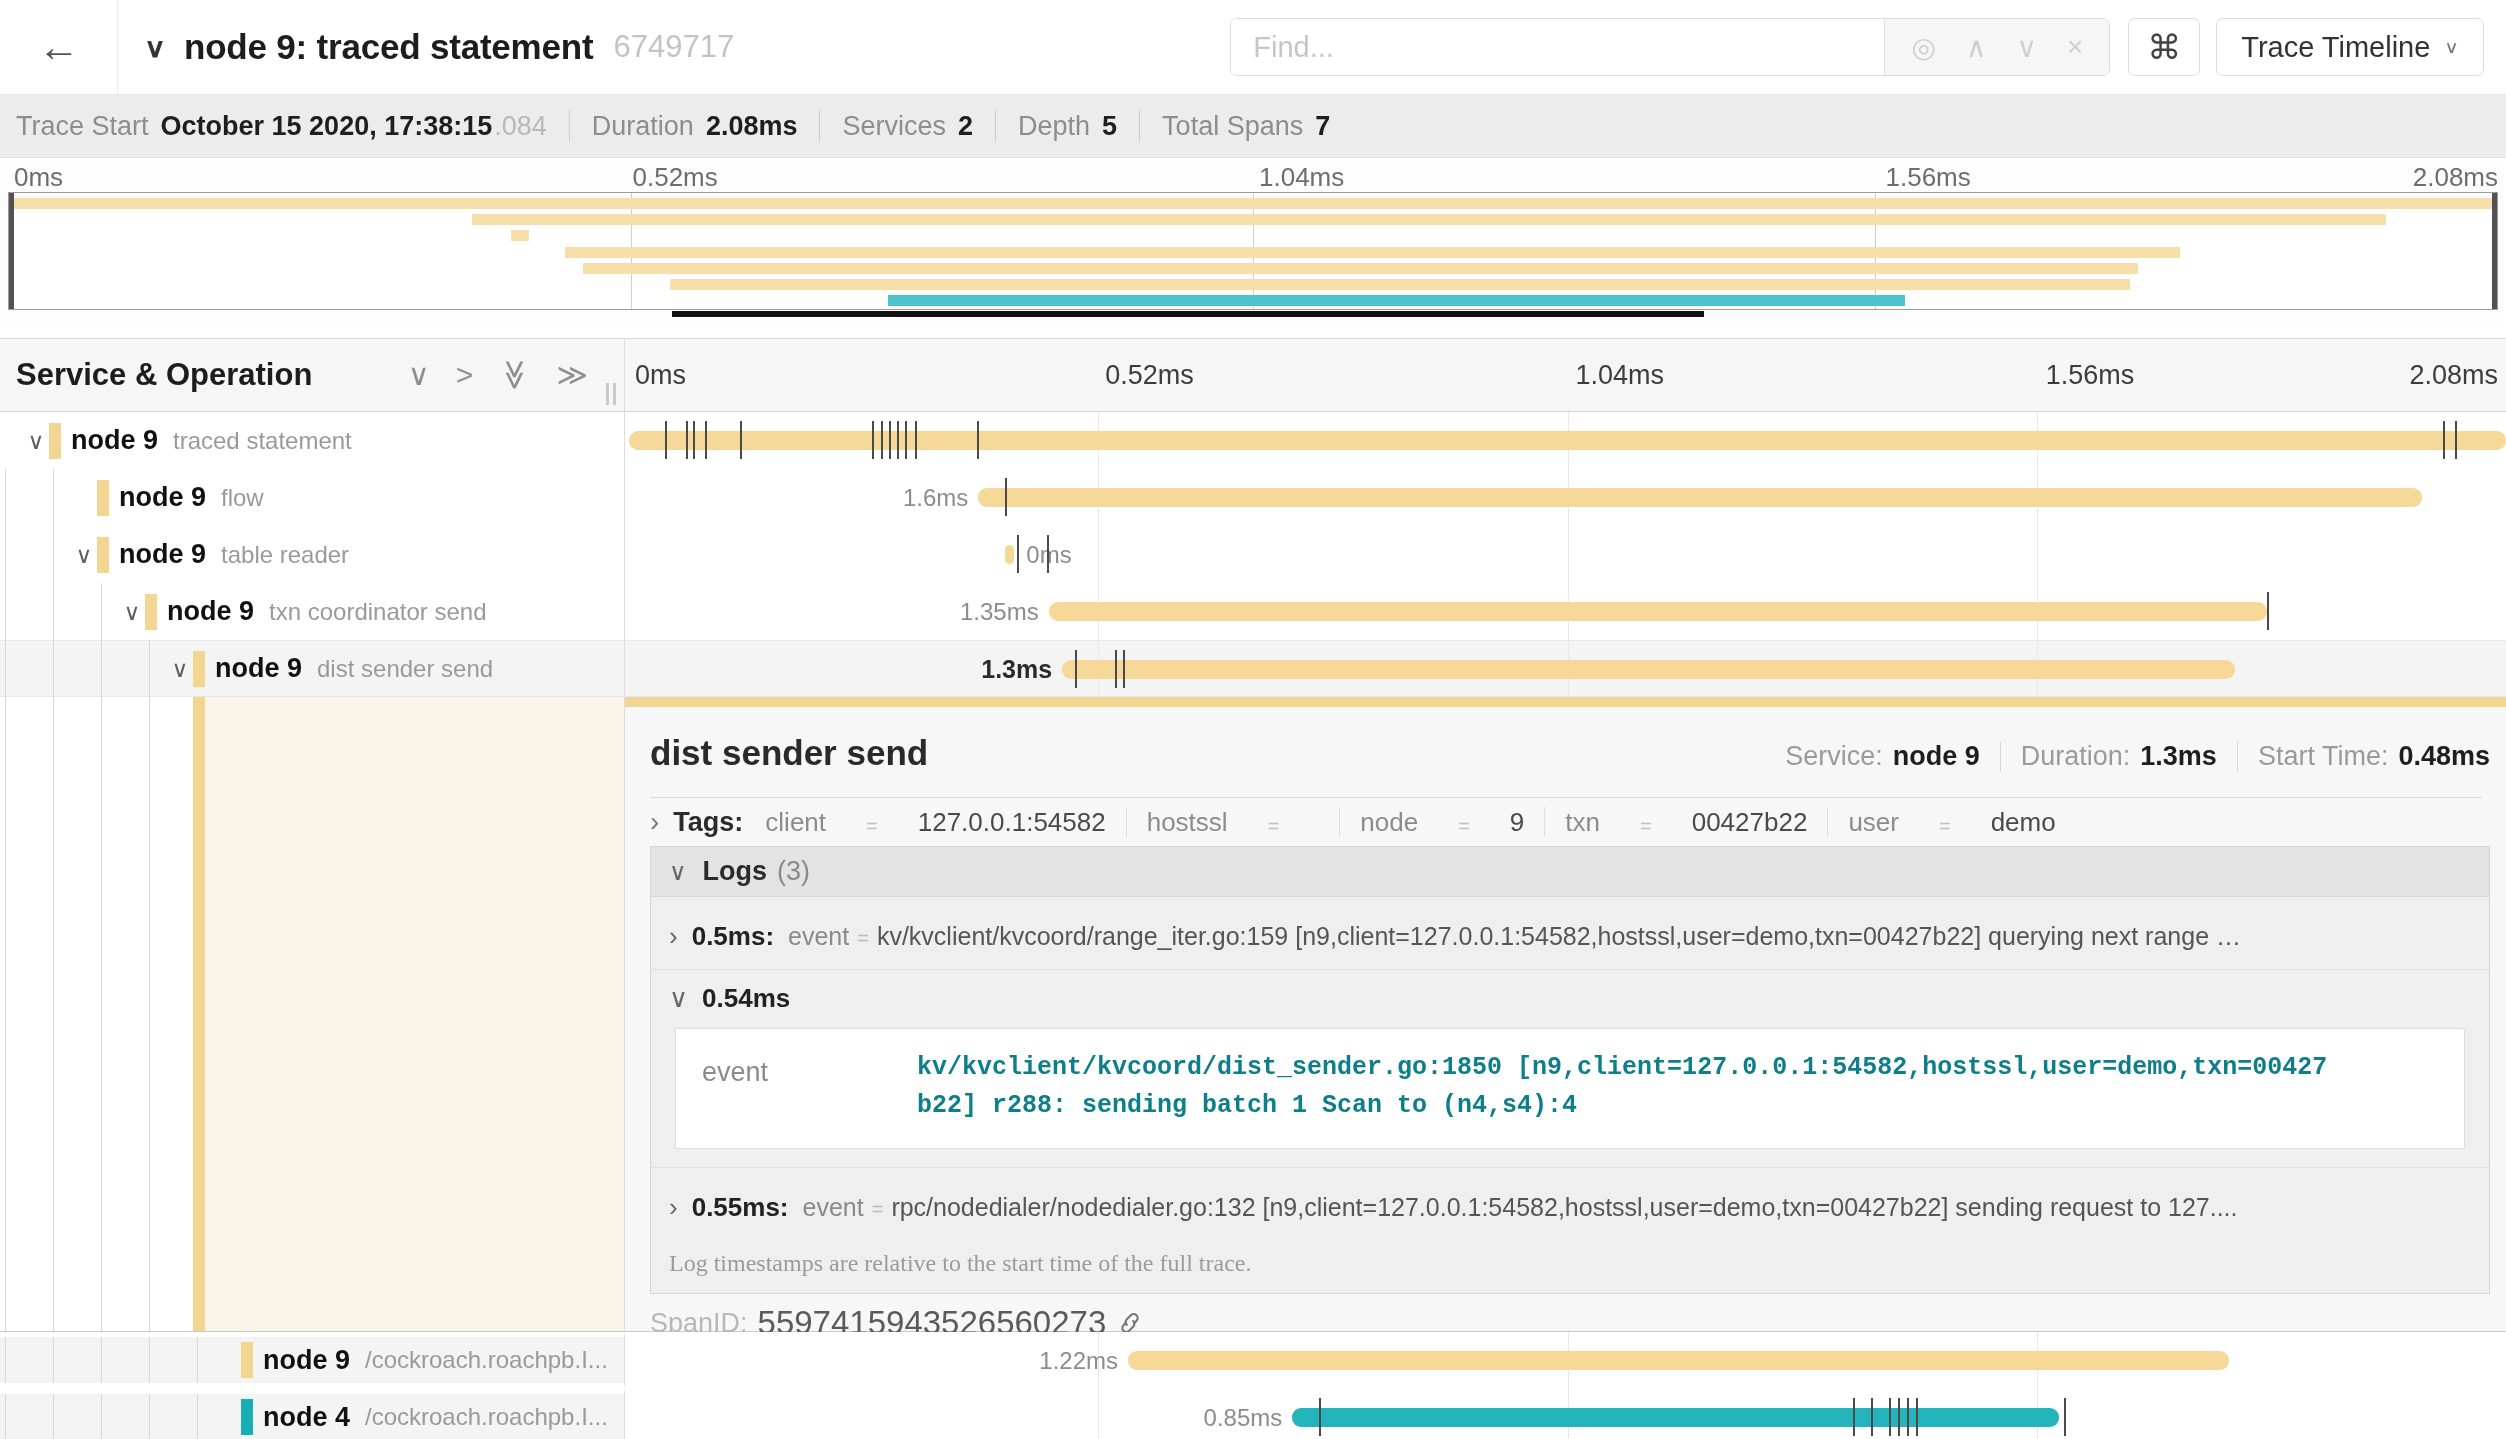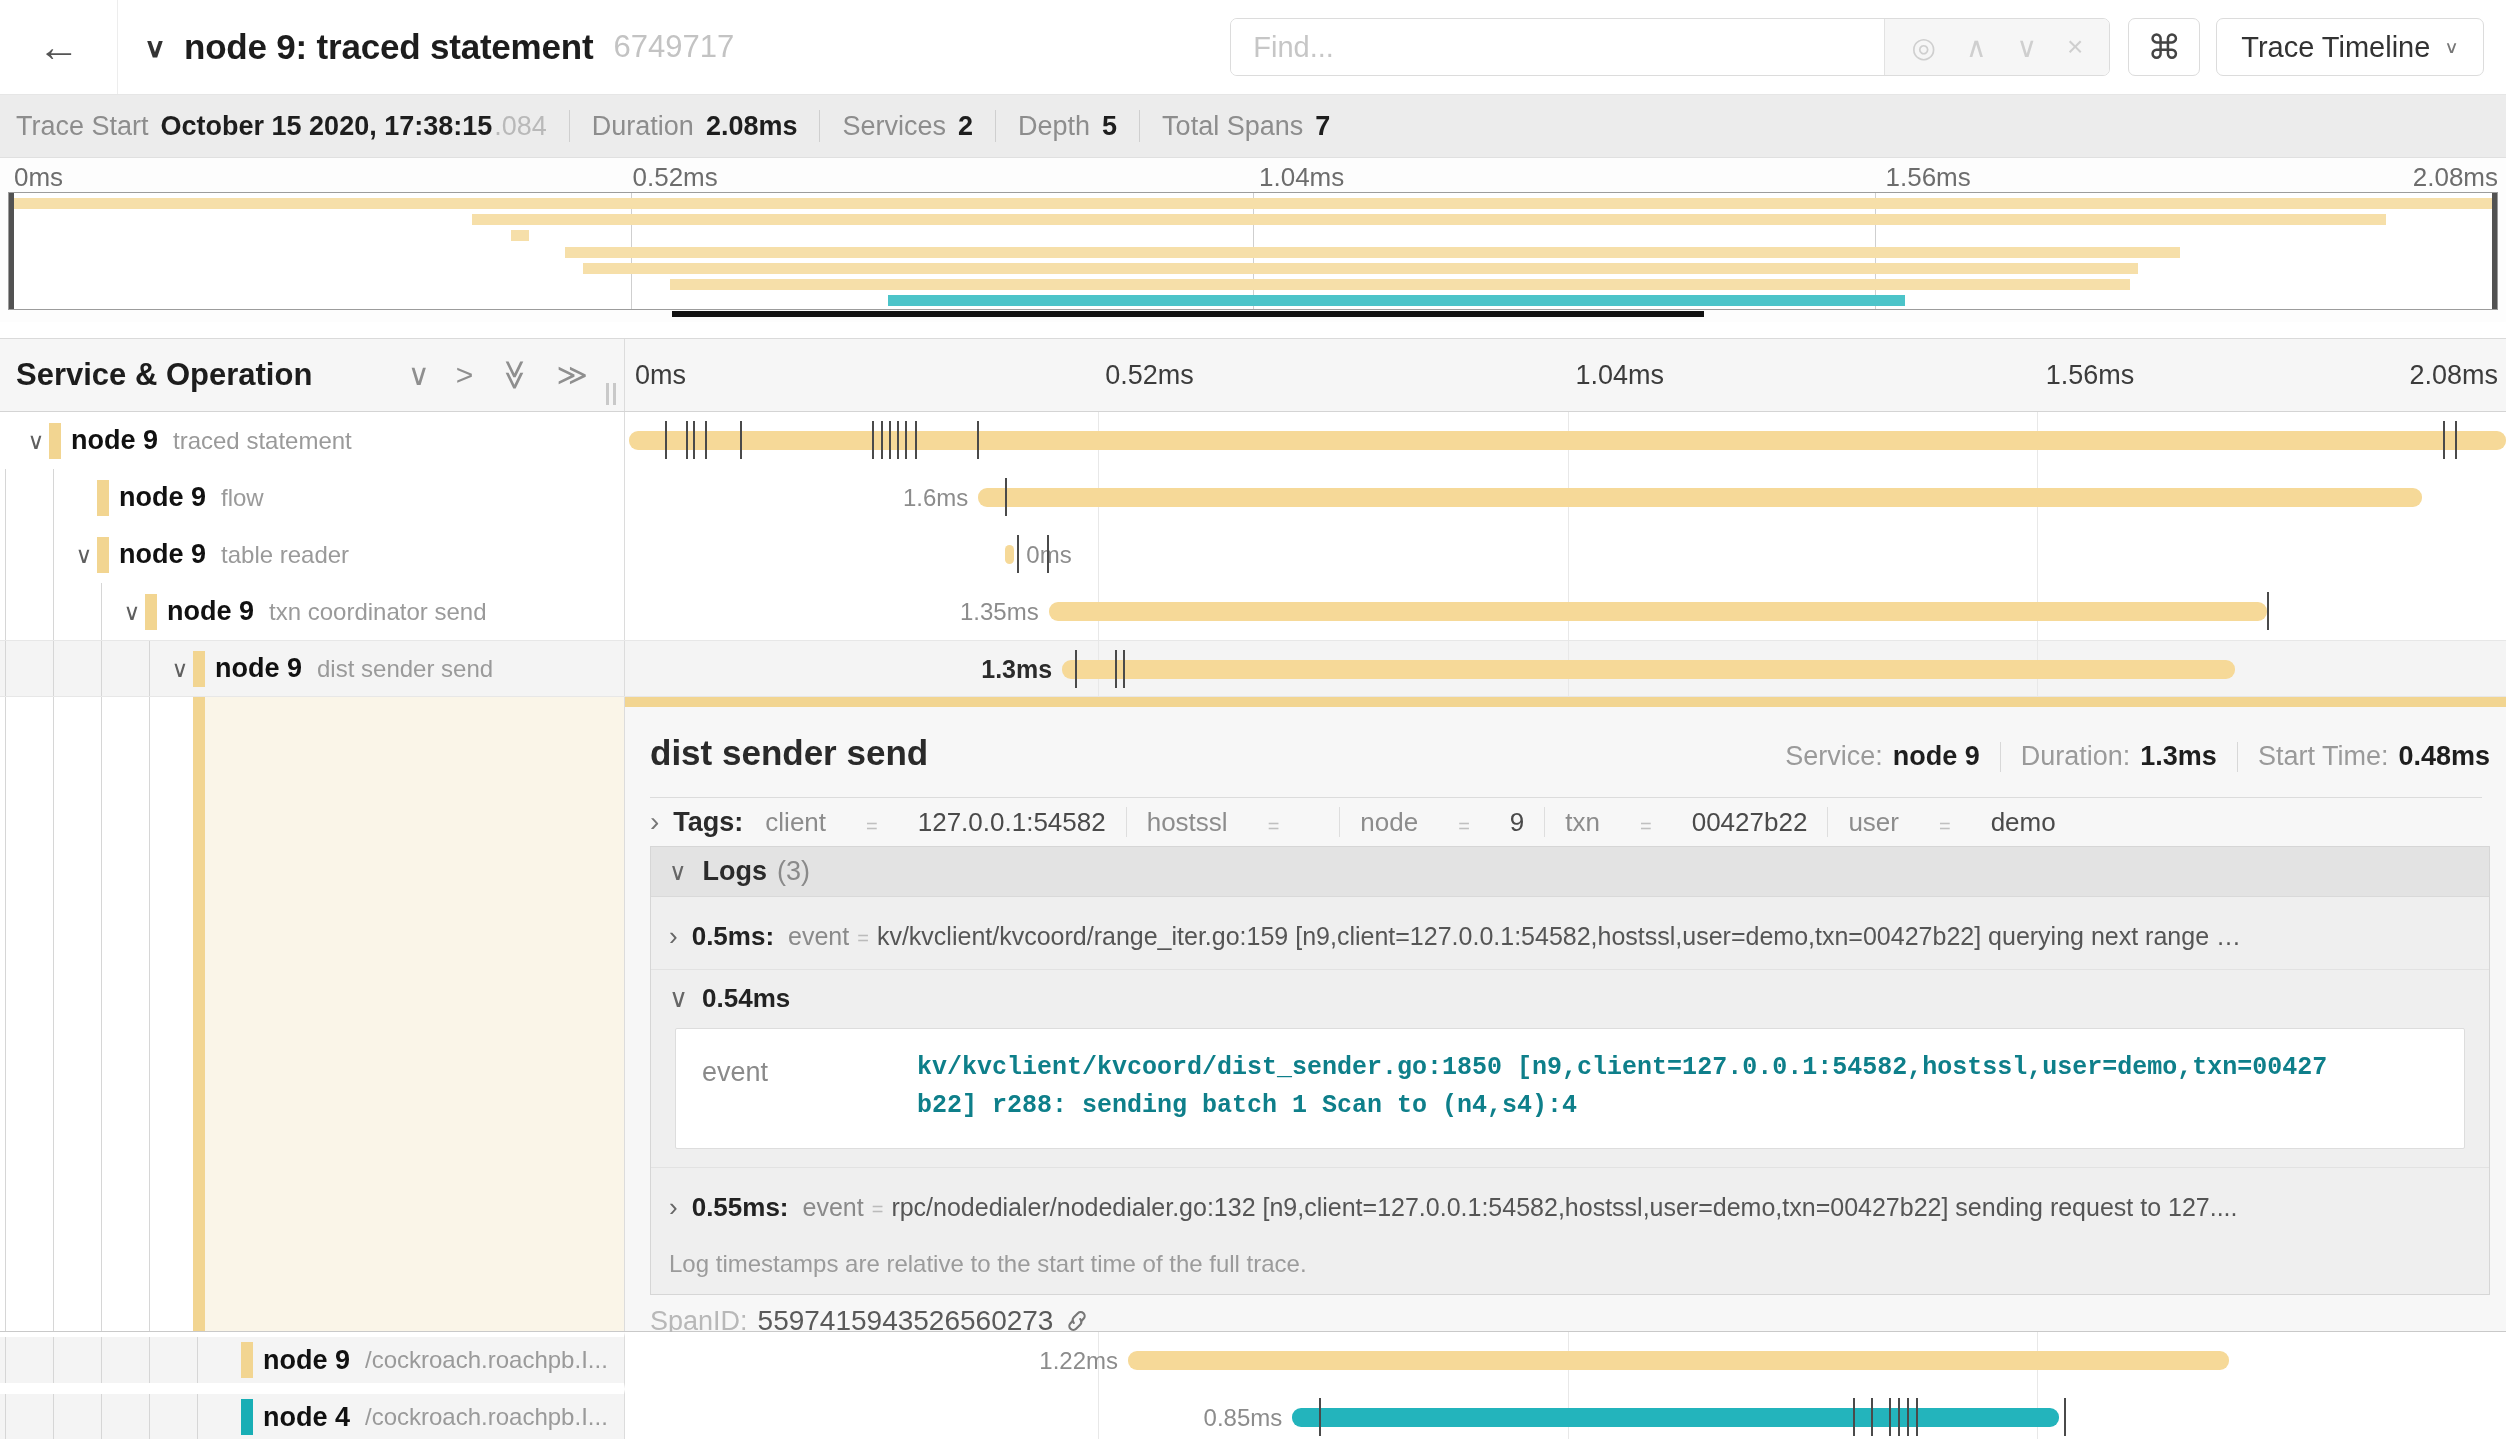--- a/index.html
+++ b/index.html
@@ -110,24 +110,24 @@
   .log-line { display:flex; align-items:baseline; height:72px; padding-top:24px; white-space:nowrap; overflow:hidden; cursor:pointer; }
   .log-exp-chevron { font-size:26px; color:#666; margin-right:14px; flex:none; }
   .log-time { font-size:26px; font-weight:700; color:#222; margin-right:14px; flex:none; }
   .log-key { font-size:25px; color:#8a8a8a; flex:none; }
   .log-eq { font-size:20px; color:#bbb; margin:0 8px; flex:none; }
   .log-value { font-size:25px; color:#555; overflow:hidden; }
   .log-exp-head { display:flex; align-items:center; height:56px; cursor:pointer; }
   .log-kv-box { background:#fff; border:1px solid #ddd; border-radius:2px; margin:2px 6px 18px 6px; display:flex; padding:20px 20px 24px 26px; }
   .kv-key { width:215px; font-size:27px; color:#8a8a8a; padding-top:8px; flex:none; }
   .kv-value { font-family:"Liberation Mono","DejaVu Sans Mono",monospace; font-size:25px; font-weight:700; color:#0e7f8a; width:1420px; line-height:1.5; word-break:break-all; }
-  .logs-foot { font-size:24px; color:#9b9b9b; padding:10px 18px 16px 18px; }
+  .logs-foot { font-size:24px; color:#9b9b9b; padding:10px 18px 16px 18px;font-family:Liberation Serif, serif; }
   .spanid-row { margin-top:auto; display:flex; justify-content:flex-start; align-items:center; gap:10px; padding:10px 8px 12px 0; }
   .spanid-label { font-size:27px; color:#b8b8b8; }
-  .spanid-value { font-size:28px; color:#5a5a5a; }
+  .spanid-value { font-size:33px; color:#5a5a5a; }
   .link-icon { width:28px; height:28px; cursor:pointer; }
 
   
   .bottom-rows .tree-cell { background:#f4f4f4; border-top:5px solid #fff; border-bottom:6px solid #fff; }
 </style>
 </head>
 <body>
 
 <div class="app">
 

